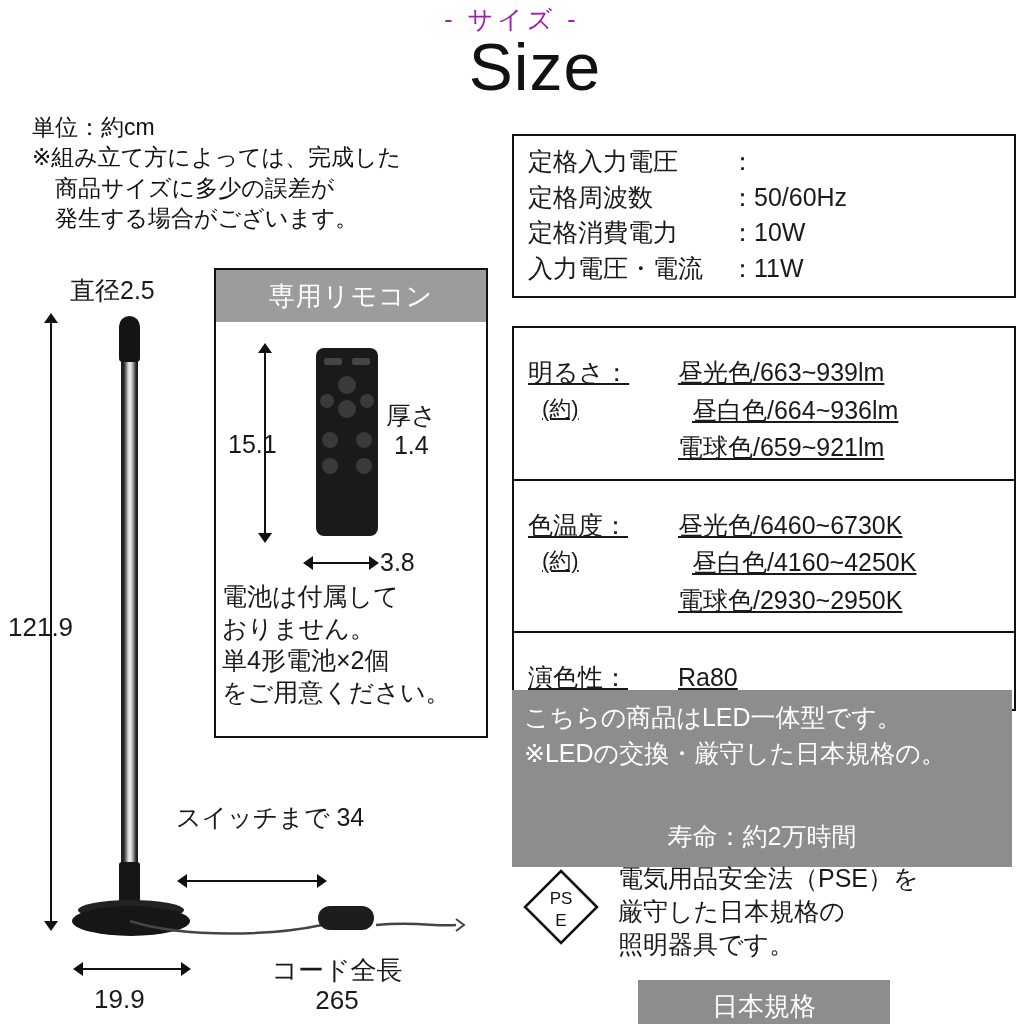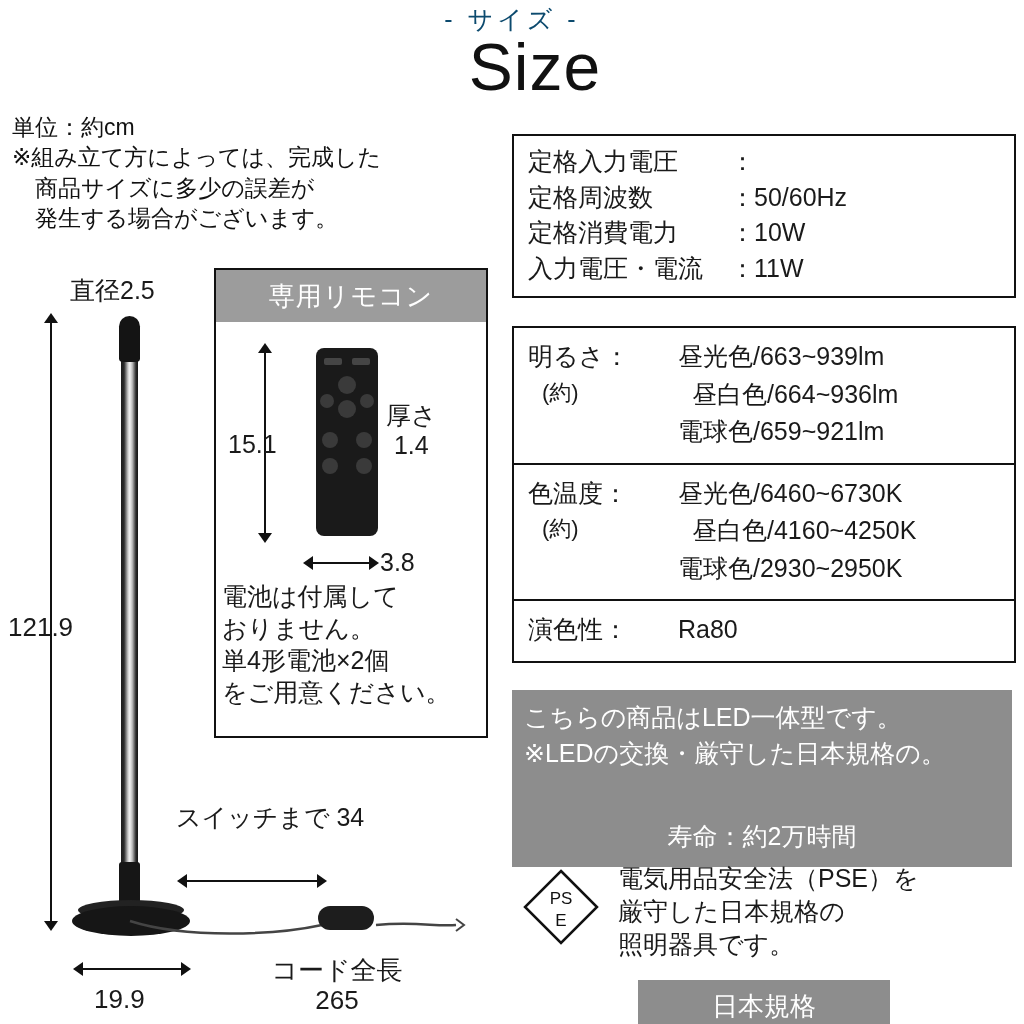--- a/index.html
+++ b/index.html
@@ -8,25 +8,25 @@
     background:#fff;
     font-family:"Liberation Sans","DejaVu Sans",sans-serif;
     color:#1a1a1a;
     position:relative;
     overflow:hidden;
   }
   .page{position:relative;width:1024px;height:1024px;}
 
   
   .hdr{position:absolute;top:6px;left:0;width:1024px;text-align:center;}
-  .hdr .sub{font-size:25px;letter-spacing:4px;color:#0c4a6e;line-height:1.1;}
+  .hdr .sub{font-size:25px;letter-spacing:4px;color:#a21caf;line-height:1.1;}
   .hdr .main{font-size:66px;font-weight:400;letter-spacing:1px;line-height:0.95;margin-top:2px;color:#111;margin-left:46px;}
 
   
-  .note{position:absolute;left:12px;top:112px;font-size:23px;line-height:1.32;color:#111;white-space:pre-line;}
+  .note{position:absolute;left:32px;top:112px;font-size:23px;line-height:1.32;color:#111;white-space:pre-line;}
 
   
   .diam{position:absolute;left:70px;top:274px;font-size:25px;}
 
   
   .lamp-pole{
     position:absolute;left:121px;top:320px;width:17px;height:580px;
     background:linear-gradient(to right,#1b1b1b 0%,#2a2a2a 18%,#cfcfcf 42%,#f2f2f2 52%,#bdbdbd 66%,#2a2a2a 88%,#141414 100%);
     border-radius:9px 9px 2px 2px;
   }
@@ -92,21 +92,21 @@
   .battery-note{position:absolute;left:222px;top:580px;font-size:25px;line-height:1.28;white-space:pre-line;}
 
   
   .spec1{position:absolute;left:512px;top:134px;width:500px;border:2px solid #111;padding:8px 0 10px 0;}
   .spec1 .row{display:flex;font-size:25px;line-height:1.42;padding:0 14px;}
   .spec1 .k{width:202px;}
   .spec1 .c{width:24px;}
   .spec1 .v{flex:1;}
 
   .spec2{position:absolute;left:512px;top:326px;width:500px;border:2px solid #111;}
-  .grp{border-bottom:2px solid #111;padding:10px 14px 12px 14px;}
+  .grp{border-bottom:2px solid #111;padding:26px 14px 12px 14px;text-decoration:underline;}
   .grp:last-child{border-bottom:none;}
   .grp .line{display:flex;font-size:25px;line-height:1.5;}
   .grp .lbl{width:150px;}
   .grp .val{flex:1;}
 
   .ledbox{position:absolute;left:512px;top:690px;width:500px;background:#8d8d8d;color:#fff;padding:10px 12px 12px 12px;font-size:25px;line-height:1.42;box-sizing:border-box;}
   .ledbox .ctr{text-align:center;margin-top:48px;}
 
   .pse{position:absolute;left:512px;top:862px;width:500px;}
   .pse-mark{position:absolute;left:10px;top:6px;width:78px;height:78px;}

